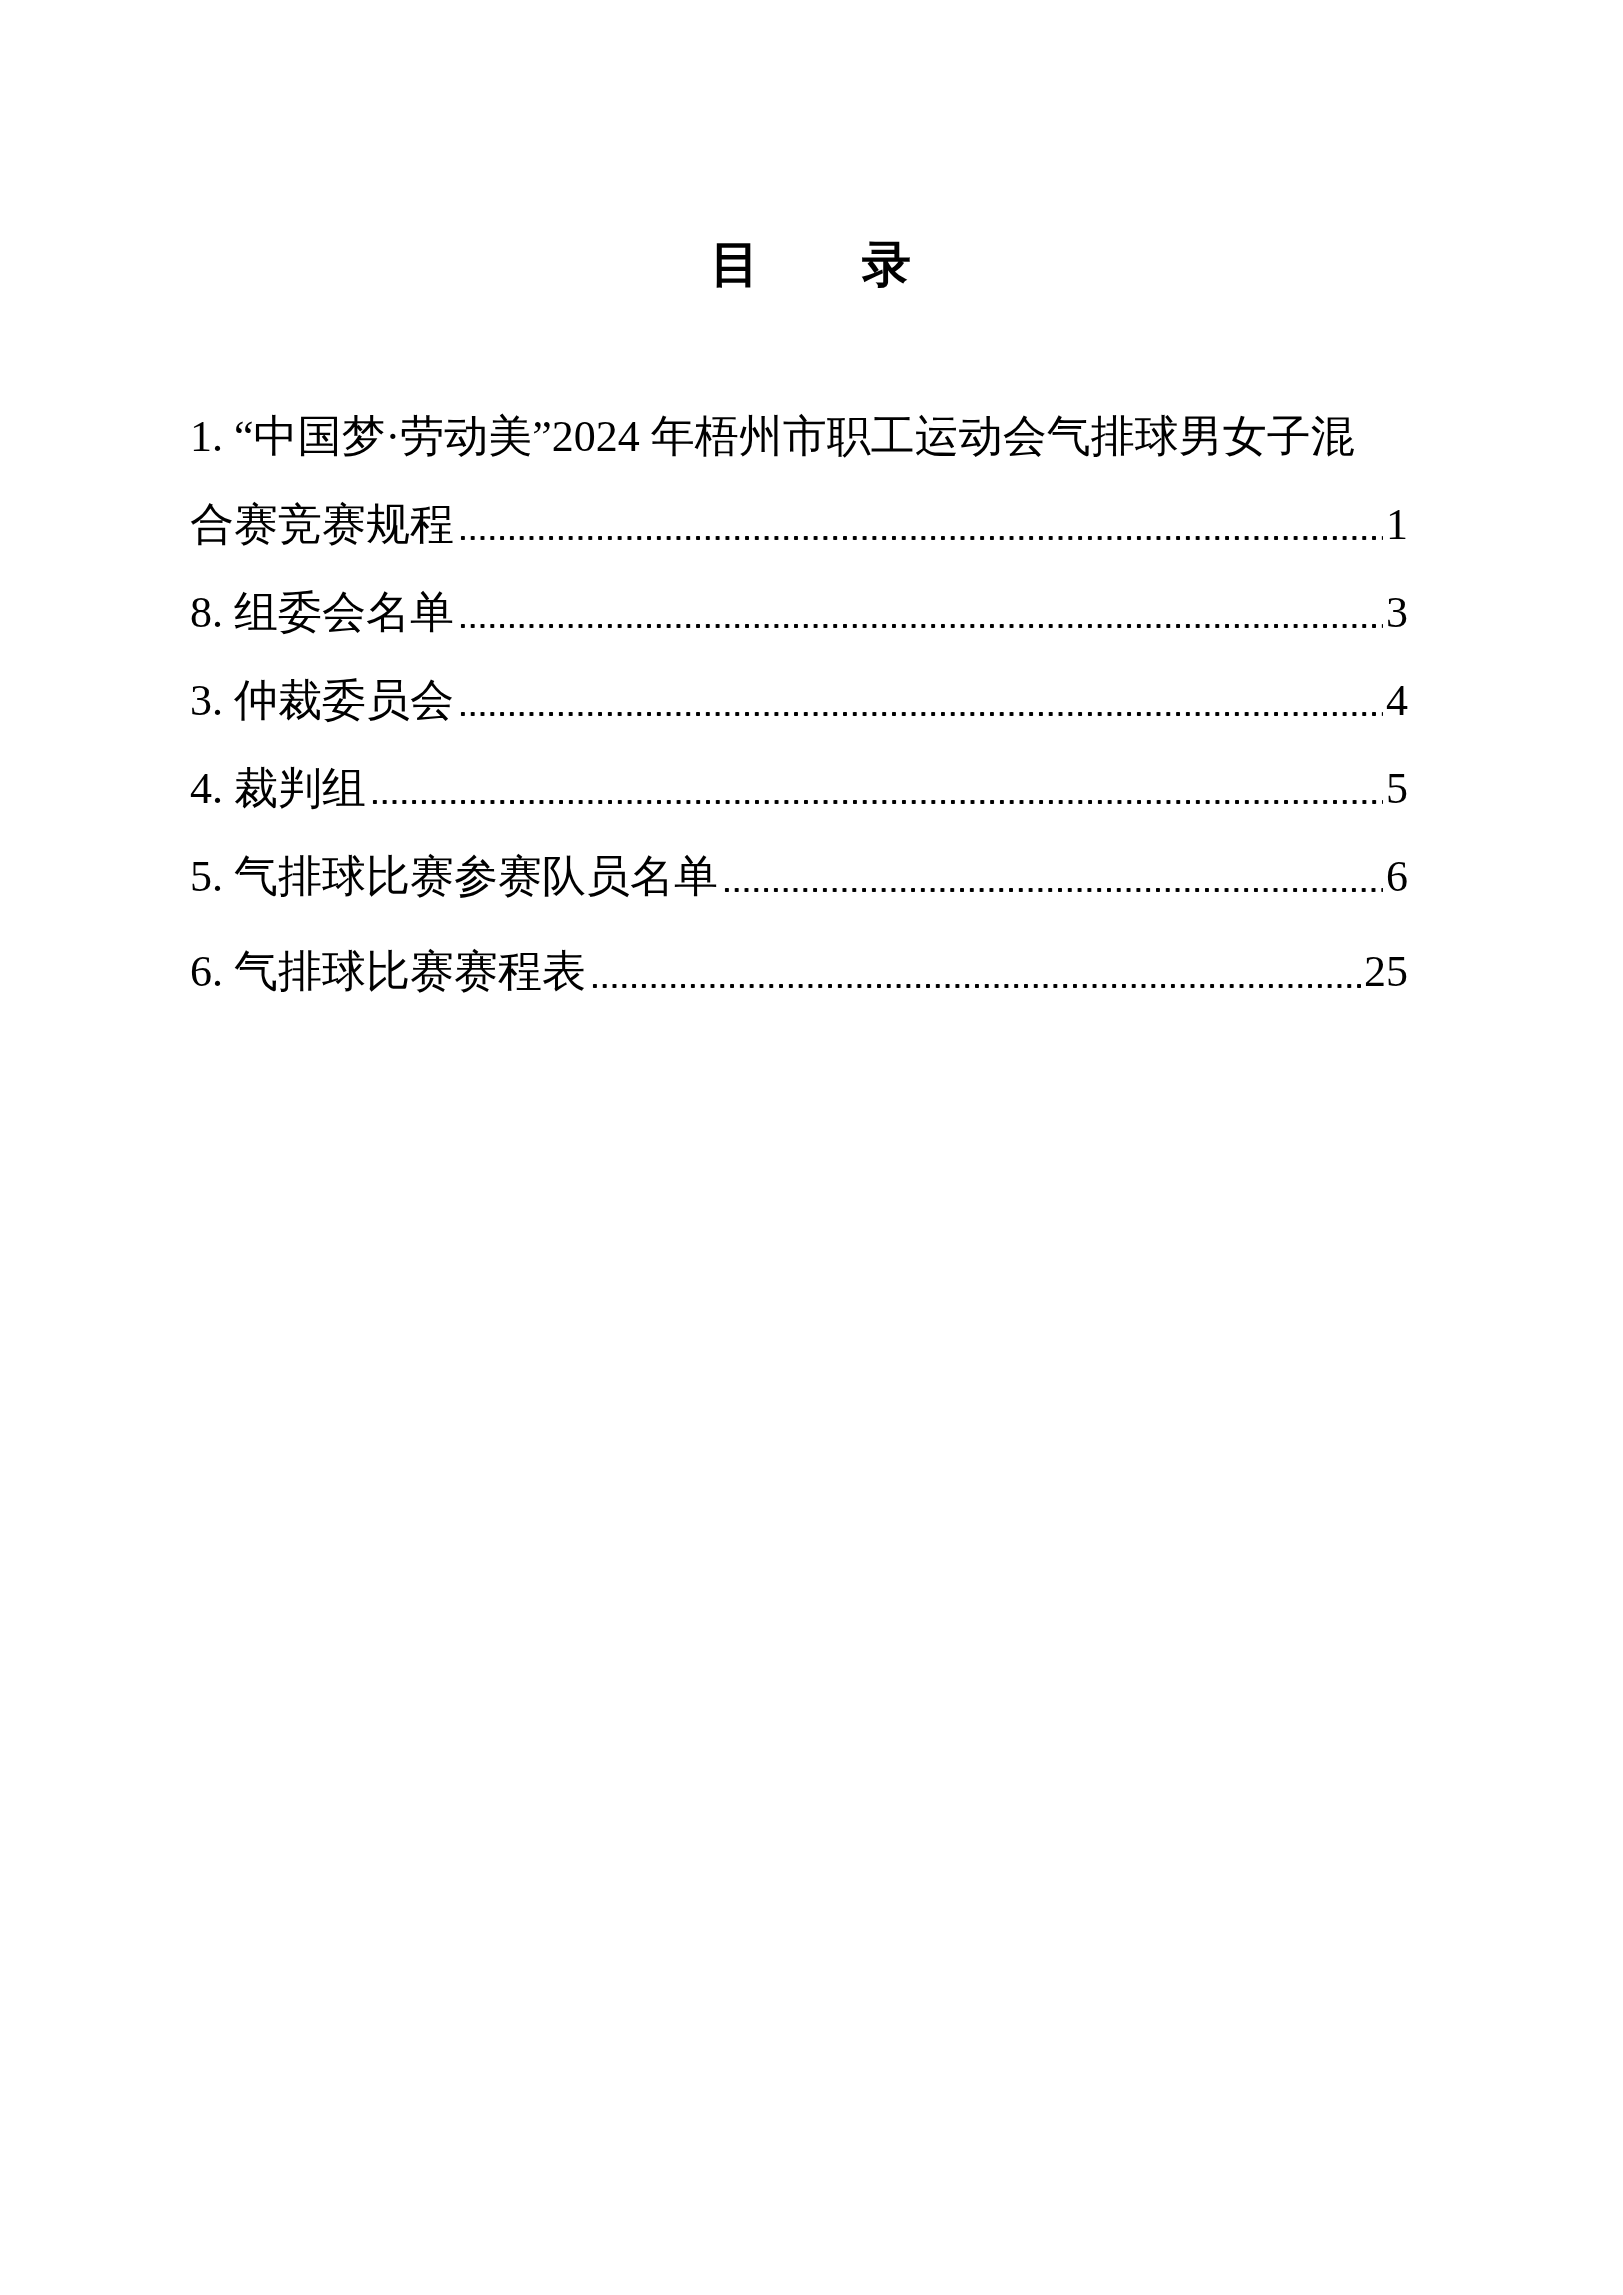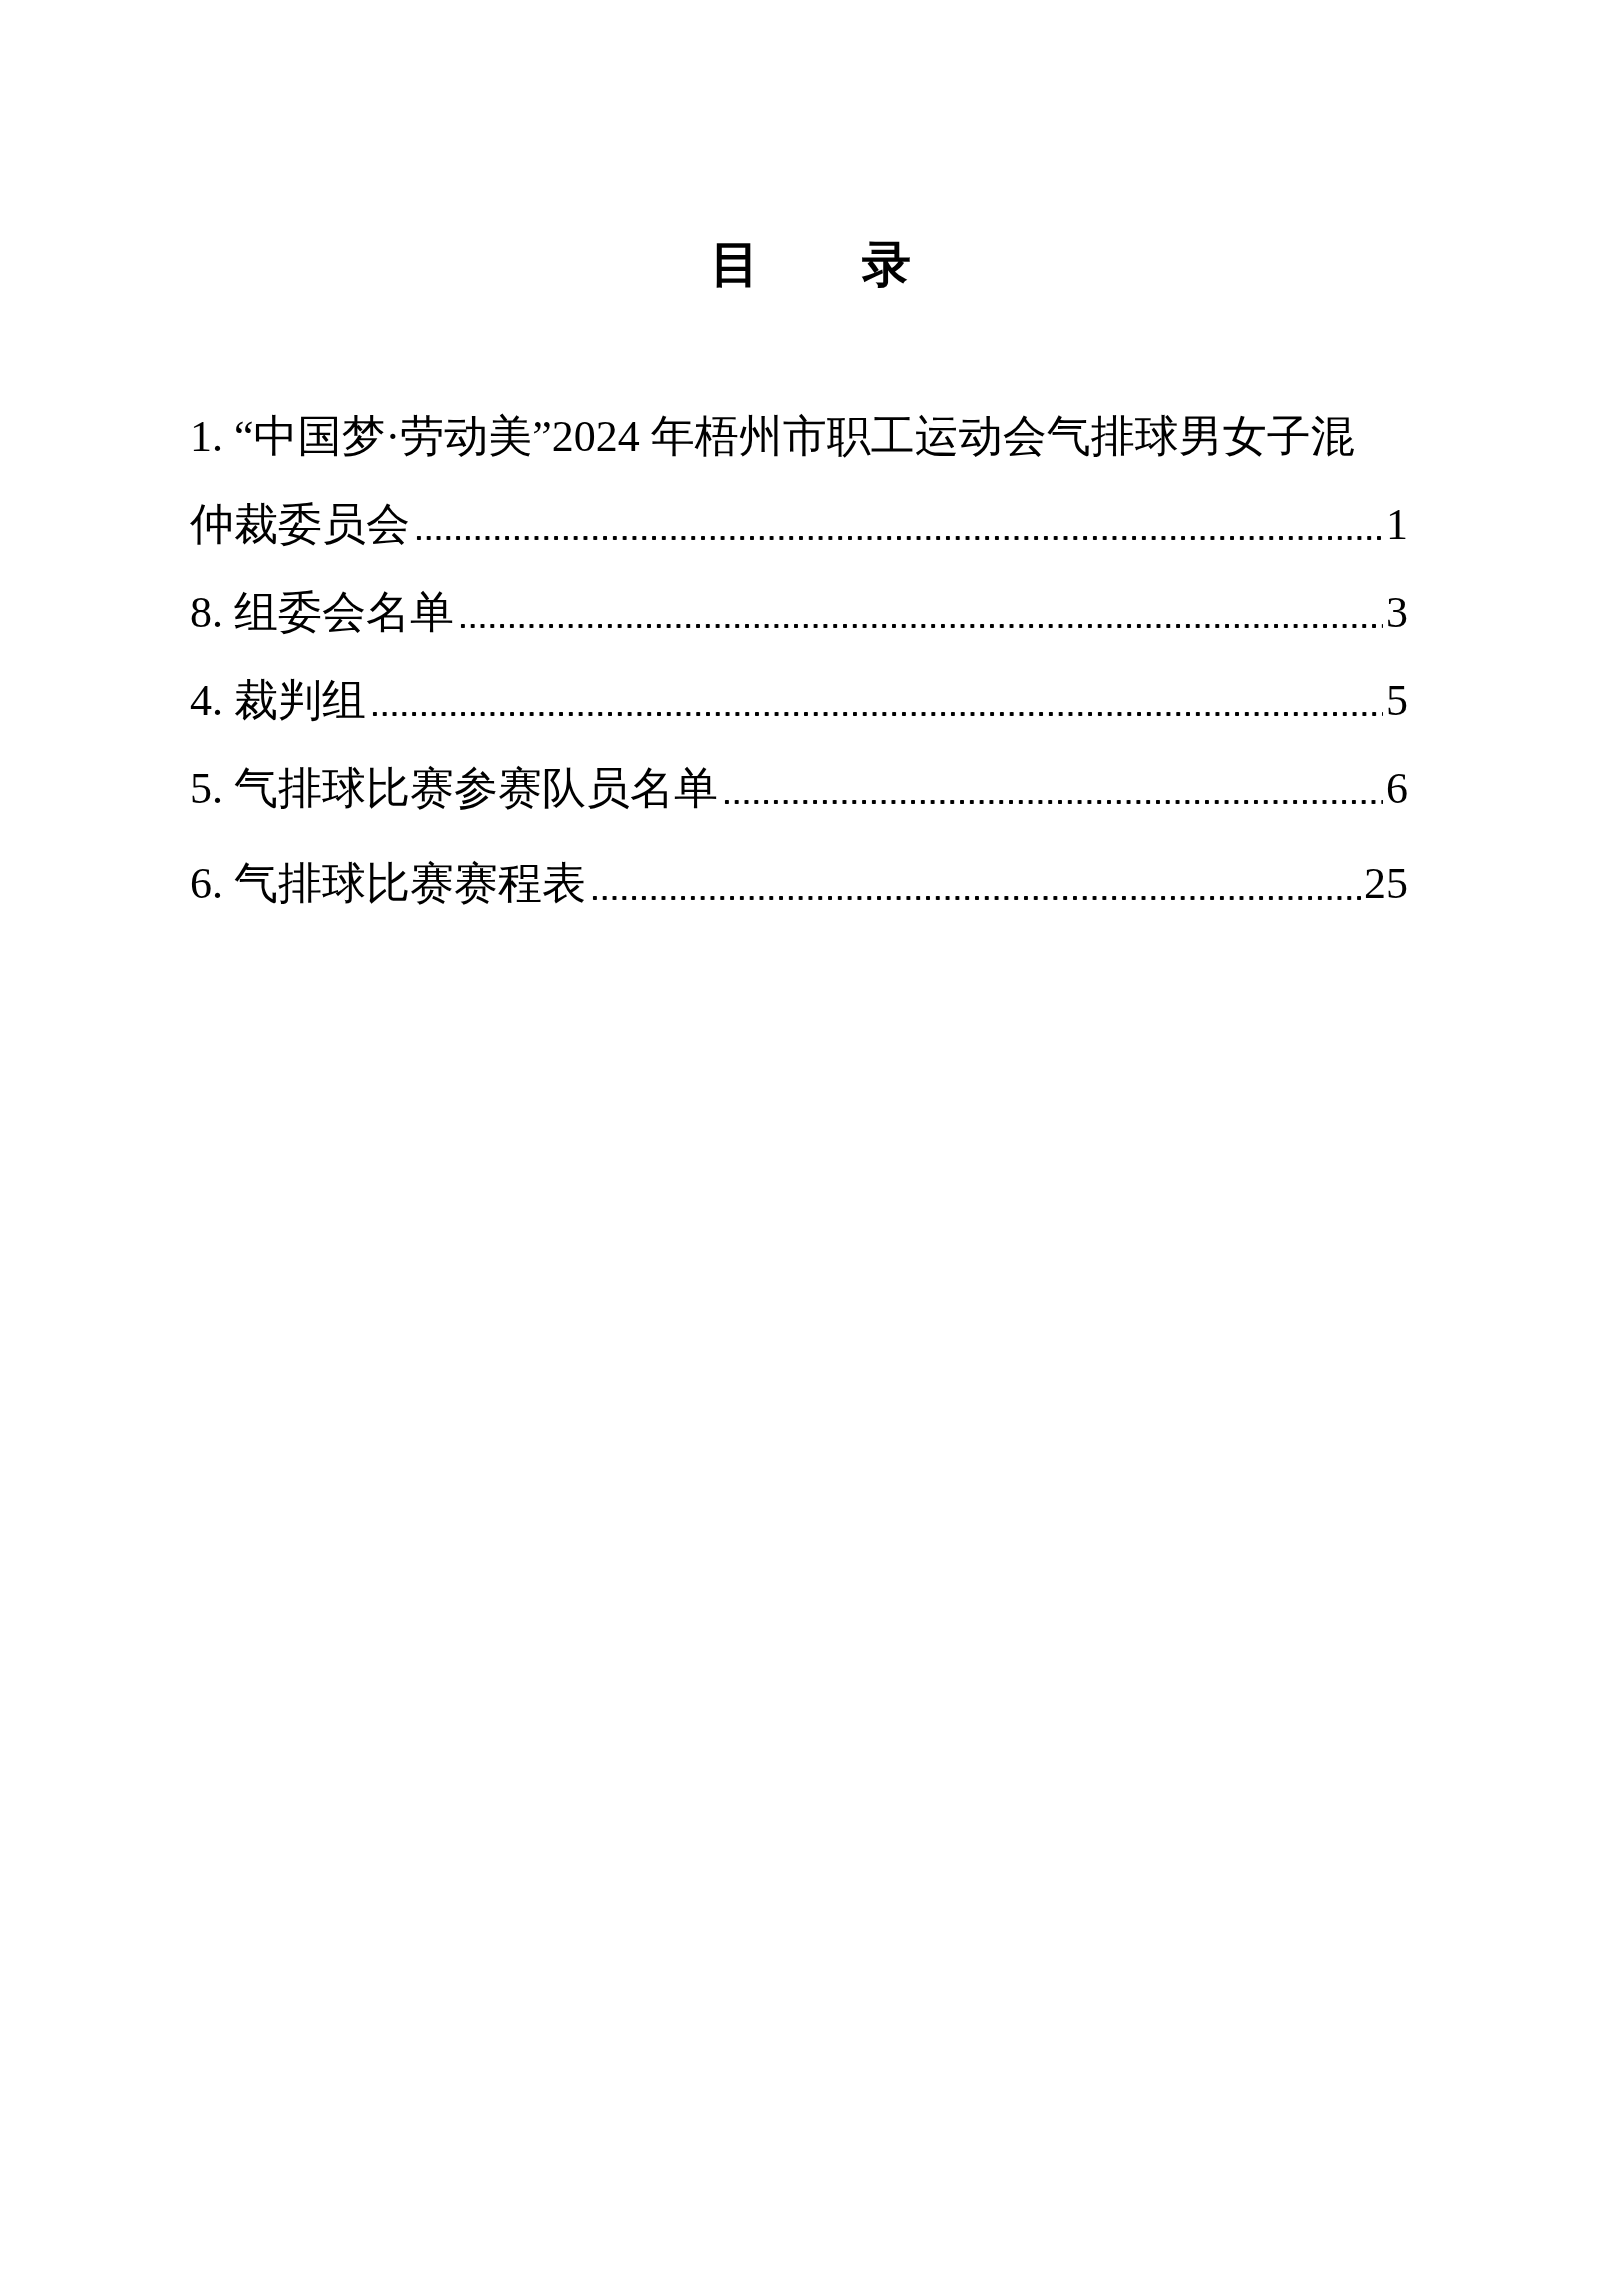--- a/index.html
+++ b/index.html
@@ -72,31 +72,36 @@
 
   <h1 class="doc-title">目　　录</h1>
 
   <div class="toc">
 
     <div class="toc-row">
       <span class="toc-text">1. “中国梦·劳动美”2024 年梧州市职工运动会气排球男女子混</span>
     </div>
 
     <div class="toc-row">
-      <span class="toc-text">仲裁委员会</span>
+      <span class="toc-text">合赛竞赛规程</span>
       <span class="toc-leader"></span>
       <span class="toc-page-num">1</span>
     </div>
 
     <div class="toc-row">
       <span class="toc-text">8. 组委会名单</span>
       <span class="toc-leader"></span>
       <span class="toc-page-num">3</span>
     </div>
 
+    <div class="toc-row">
+      <span class="toc-text">3. 仲裁委员会</span>
+      <span class="toc-leader"></span>
+      <span class="toc-page-num">4</span>
+    </div>
 
     <div class="toc-row">
       <span class="toc-text">4. 裁判组</span>
       <span class="toc-leader"></span>
       <span class="toc-page-num">5</span>
     </div>
 
     <div class="toc-row">
       <span class="toc-text">5. 气排球比赛参赛队员名单</span>
       <span class="toc-leader"></span>

